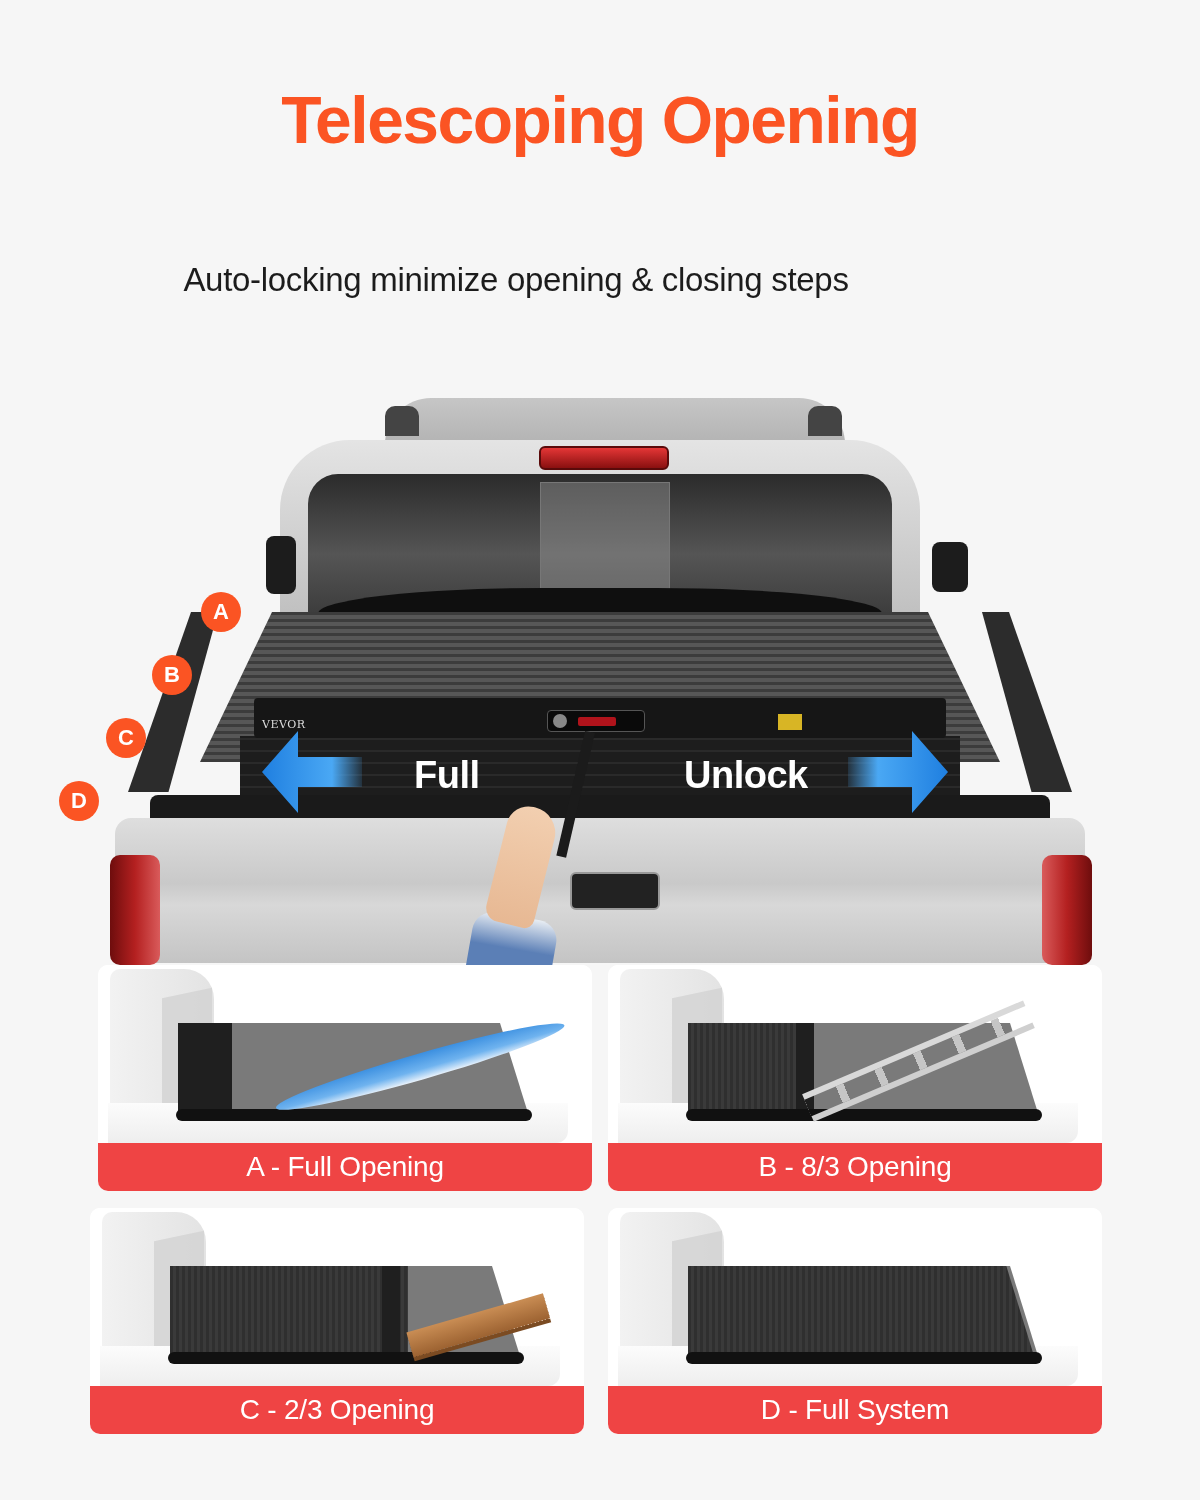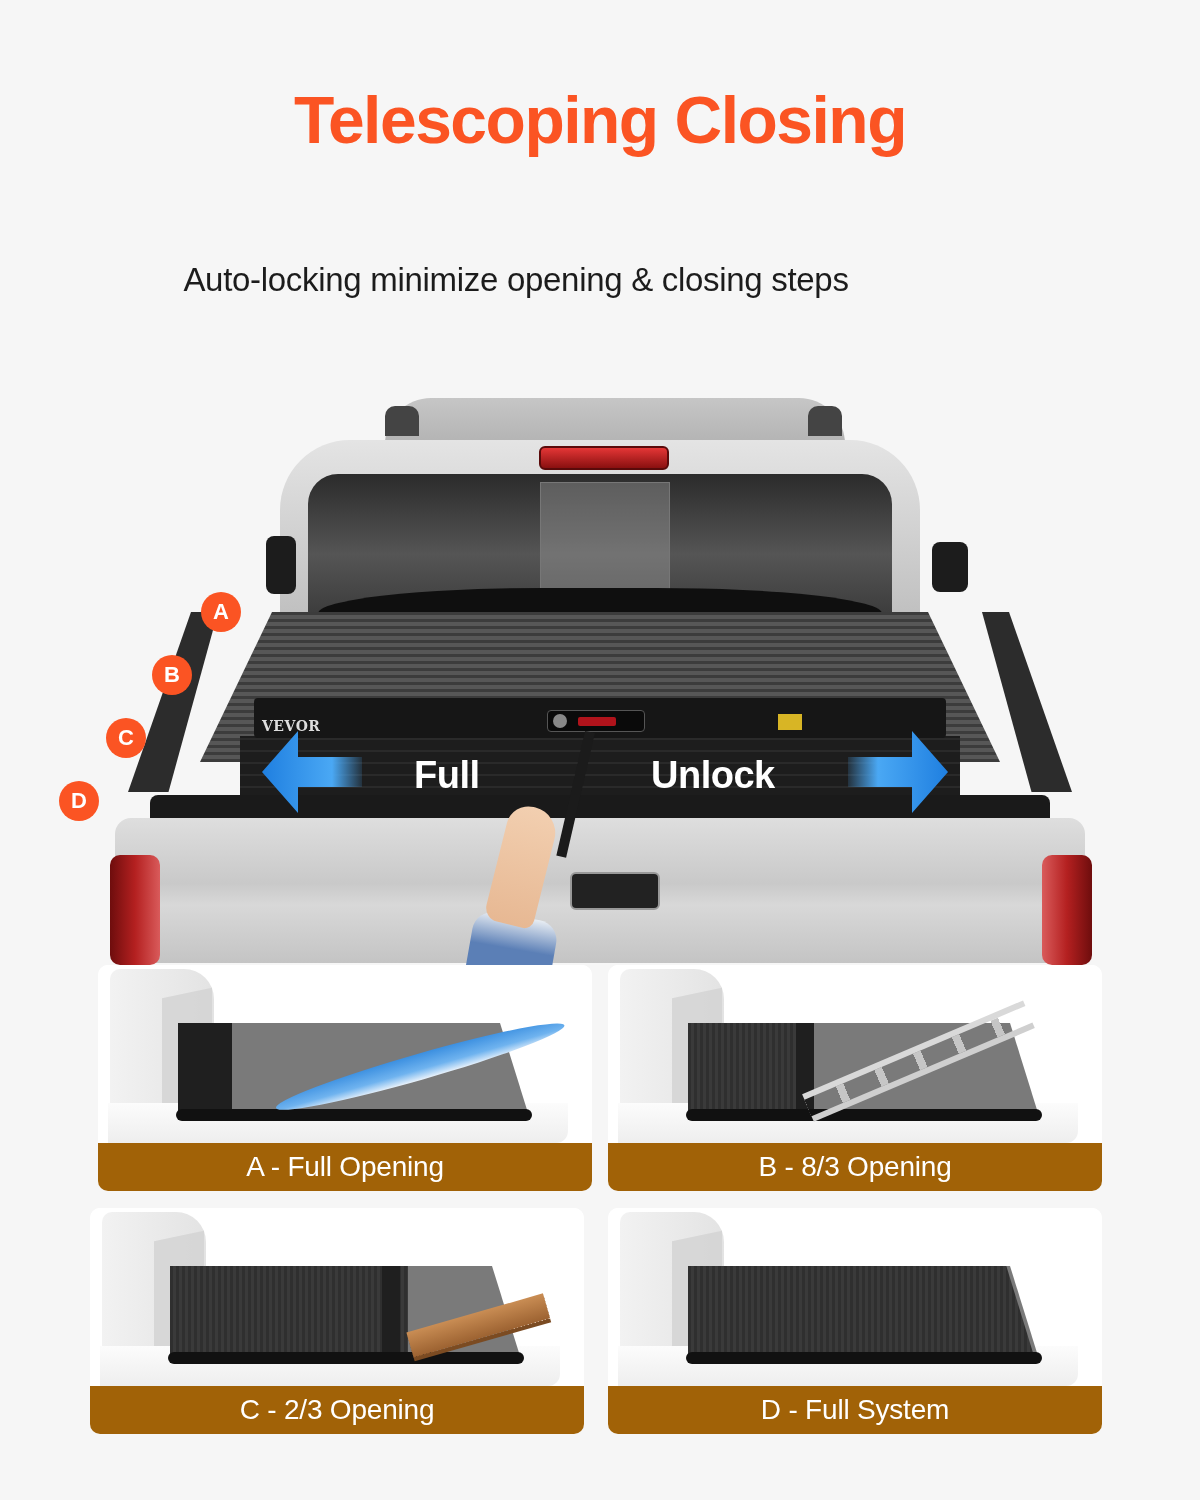--- a/index.html
+++ b/index.html
@@ -53,21 +53,21 @@
       clip-path: polygon(9% 0, 91% 0, 100% 100%, 0 100%);
     }
     .tonneau-rail-l, .tonneau-rail-r {
       position: absolute; top: 232px; width: 90px; height: 180px; background: #2c2c2c;
     }
     .tonneau-rail-l { left: 128px; clip-path: polygon(70% 0, 100% 0, 45% 100%, 0 100%); }
     .tonneau-rail-r { left: 982px; clip-path: polygon(0 0, 30% 0, 100% 100%, 55% 100%); }
     .front-cap {
       position: absolute; left: 254px; top: 318px; width: 692px; height: 40px; background: #161616; border-radius: 4px;
     }
-    .brand-mark { position: absolute; left: 262px; top: 338px; color: #ddd; font-size: 14px; font-weight: bold; letter-spacing: 0.5px; font-family: "DejaVu Serif", serif; }
+    .brand-mark { position: absolute; left: 262px; top: 338px; color: #ddd; font-size: 11px; font-weight: normal; letter-spacing: 0.5px; font-family: "DejaVu Serif", serif; }
     .lock-handle {
       position: absolute; left: 547px; top: 330px; width: 98px; height: 22px; background: #0a0a0a; border: 1px solid #555; border-radius: 4px;
     }
     .lock-knob { position: absolute; left: 5px; top: 3px; width: 14px; height: 14px; border-radius: 50%; background: #888; }
     .lock-led { position: absolute; left: 30px; top: 6px; width: 38px; height: 9px; background: #b0131b; border-radius: 2px; }
     .warning-label { position: absolute; left: 778px; top: 334px; width: 24px; height: 16px; background: #d8b525; }
     .bed-inner {
       position: absolute; left: 240px; top: 356px; width: 720px; height: 74px;
       background: repeating-linear-gradient(0deg, #1d1d1d 0 10px, #2a2a2a 10px 12px);
     }
@@ -90,21 +90,21 @@
     
     .arrow { position: absolute; top: 347px; width: 100px; height: 90px; }
     .arrow-left { left: 262px; }
     .arrow-right { left: 848px; }
     .arrow svg { width: 100%; height: 100%; }
 
     .action-label {
       position: absolute; top: 374px; color: #ffffff; font-weight: bold; font-size: 38px; letter-spacing: -0.5px;
     }
     .label-lock { left: 414px; }
-    .label-unlock { left: 651px; }
+    .label-unlock { left: 684px; }
 
     
     .marker {
       position: absolute; width: 40px; height: 40px; border-radius: 50%; background: #fb5423;
       color: #fff; font-weight: bold; font-size: 22px; line-height: 40px; text-align: center;
     }
 
     
     .card {
       position: absolute; width: 494px; height: 226px; background: #ffffff; border-radius: 10px; overflow: hidden;
@@ -142,29 +142,29 @@
       border-top: 6px solid #d9d9d9; border-bottom: 6px solid #cfcfcf;
       background: repeating-linear-gradient(90deg, transparent 0 34px, #c6c6c6 34px 42px);
       transform: rotate(-23deg); transform-origin: left center;
     }
     .lumber {
       position: absolute; left: 320px; top: 124px; width: 142px; height: 26px;
       background: linear-gradient(#c98d54, #9c6231); transform: rotate(-16deg); transform-origin: left center; box-shadow: 0 4px 0 #7b4b22;
     }
 
     .card-caption {
-      position: absolute; left: 0; bottom: 0; width: 494px; height: 48px; background: #a16207;
+      position: absolute; left: 0; bottom: 0; width: 494px; height: 48px; background: #ef4444;
       color: #fff; font-size: 28px; line-height: 48px; text-align: center; letter-spacing: -0.2px;
     }
   </style>
 </head>
 <body>
 
 <div class="headline">
-  <div>Telescoping Closing</div>
+  <div>Telescoping Opening</div>
 </div>
 <div class="subhead">Auto-locking minimize opening &amp; closing steps</div>
 
 <div class="hero">
   <div class="roof"></div>
   <div class="roof-rack-l"></div>
   <div class="roof-rack-r"></div>
   <div class="cab"></div>
   <div class="rear-window"></div>
   <div class="window-slider"></div>

